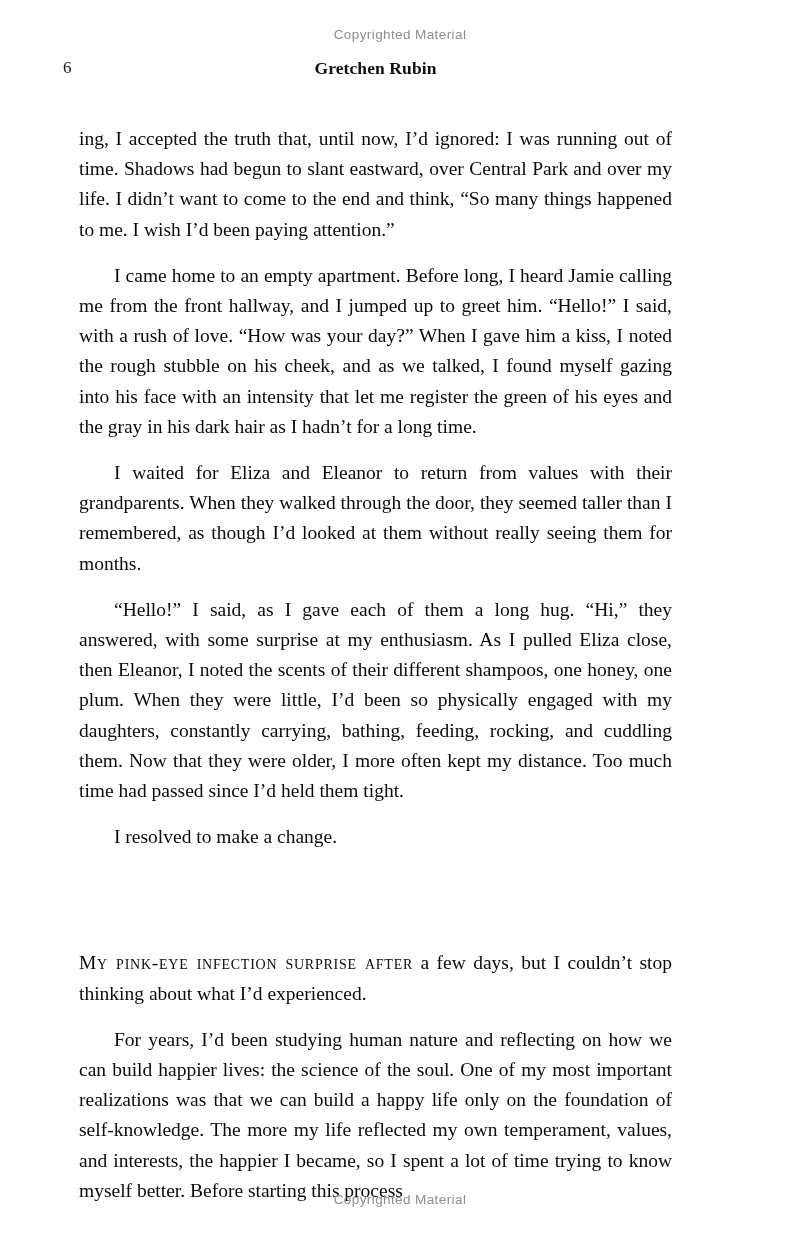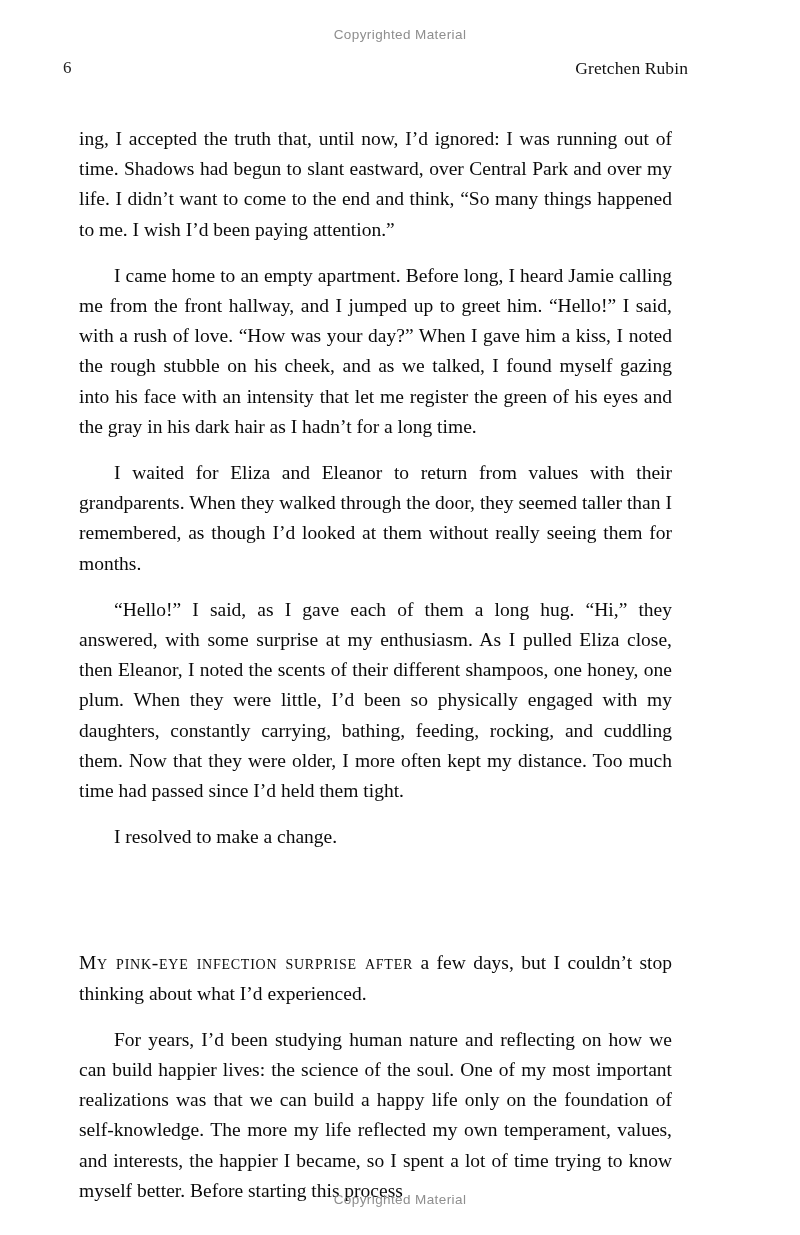--- a/index.html
+++ b/index.html
@@ -47,25 +47,26 @@
     top: 0;
     font-size: 17px;
     color: #222;
     line-height: 24px;
   }
   .running-title {
     position: absolute;
     left: 0;
     top: 0;
     width: 625px;
-    text-align: right;
+    text-align: center;
     font-size: 17.5px;
     line-height: 24px;
     color: #111;
     letter-spacing: 0.1px;
+    font-weight: bold;
   }
 
   
   .textblock {
     position: absolute;
     top: 108px;
     left: 63px;
     width: 625px;
   }
   p.para {

